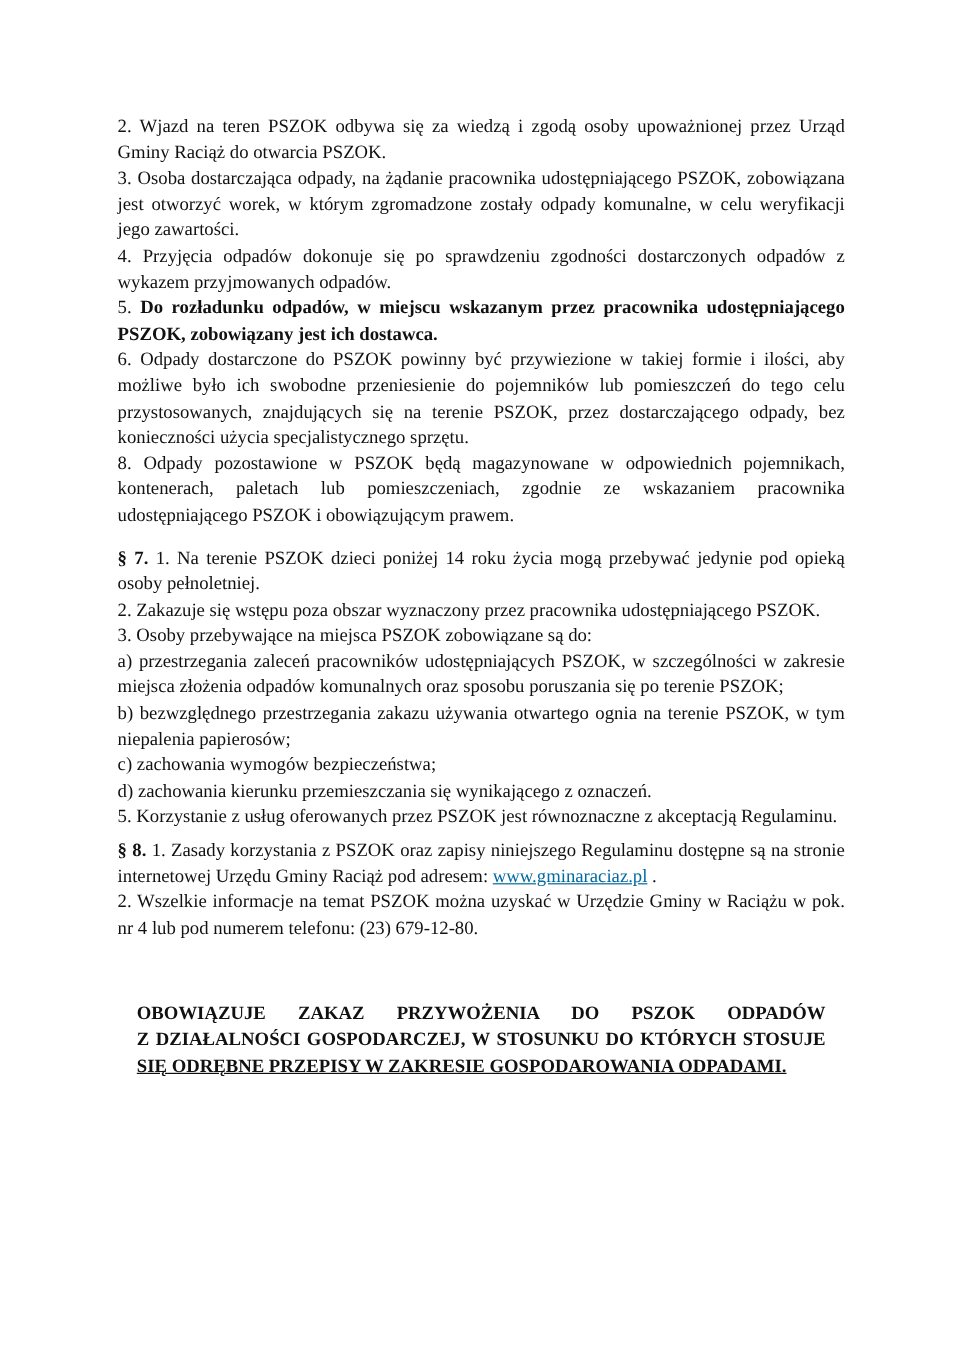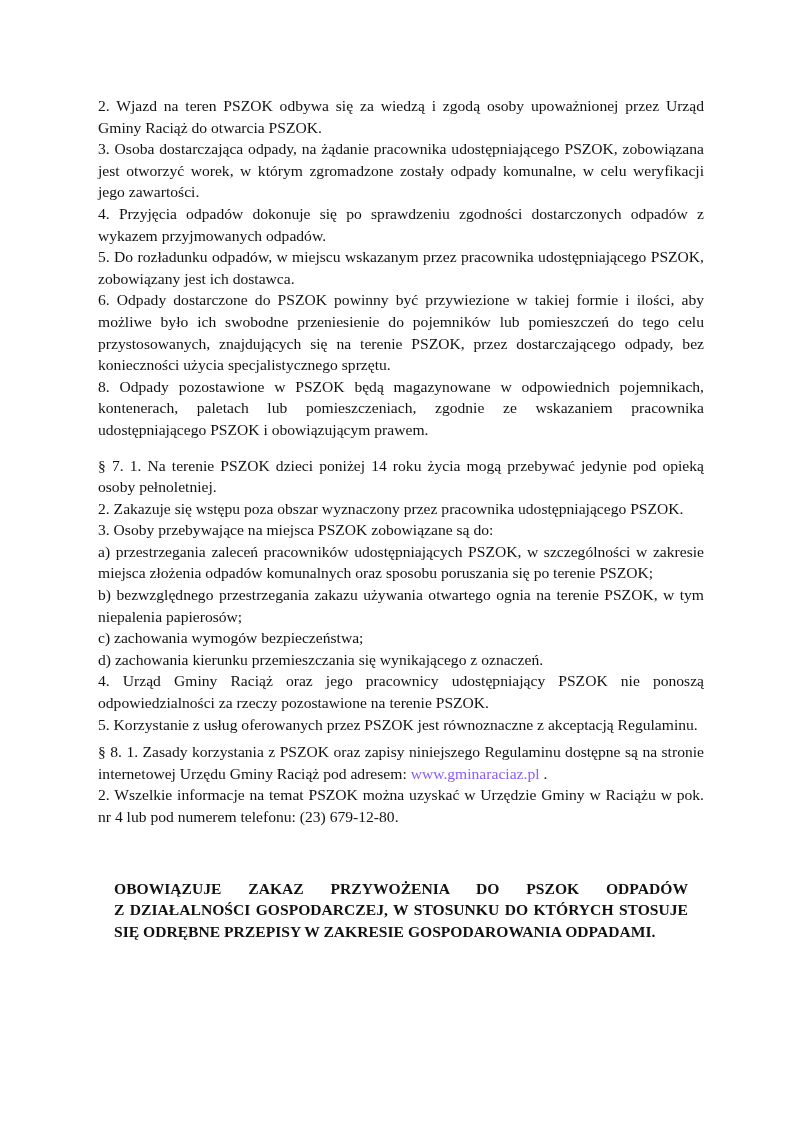--- a/index.html
+++ b/index.html
@@ -20,41 +20,43 @@
       left: 98px;
       top: 95px;
       width: 606px;
       font-size: 15.6px;
       line-height: 21.6px;
     }
     .para {
       margin: 0;
       text-align: justify;
     }
-    .bold { font-weight: normal; }
+    .bold { font-weight: bold; }
     .gap-section { height: 12px; }
     .gap-small { height: 6px; }
     .gap-large { height: 34px; }
     a.link {
-      color: #8b5cf6;
+      color: #0369a1;
+      text-decoration: underline;
     }
     .caps-block {
       font-weight: bold;
       text-align: justify;
       text-align-last: auto;
       letter-spacing: 0px;
       margin: 16px;
     }
     .caps-line {
       display: block;
       text-align: justify;
       text-align-last: justify;
     }
     .caps-line.last {
       text-align-last: left;
+      text-decoration: underline;
     }
   </style>
 </head>
 <body>
 
 <div class="page">
 
   <div>
     <p class="para">
       <span>2.</span>
@@ -108,24 +110,20 @@
     </p>
     <p class="para">
       <span>c)</span>
       <span>zachowania wymogów bezpieczeństwa;</span>
     </p>
     <p class="para">
       <span>d)</span>
       <span>zachowania kierunku przemieszczania się wynikającego z oznaczeń.</span>
     </p>
     <p class="para">
-      <span>4.</span>
-      <span>Urząd Gminy Raciąż oraz jego pracownicy udostępniający  PSZOK nie ponoszą odpowiedzialności za rzeczy pozostawione na terenie PSZOK.</span>
-    </p>
-    <p class="para">
       <span>5.</span>
       <span>Korzystanie z usług oferowanych przez PSZOK jest równoznaczne z akceptacją Regulaminu.</span>
     </p>
   </div>
 
   <div class="gap-small"></div>
 
   <div>
     <p class="para">
       <span class="bold">§ 8.</span>

